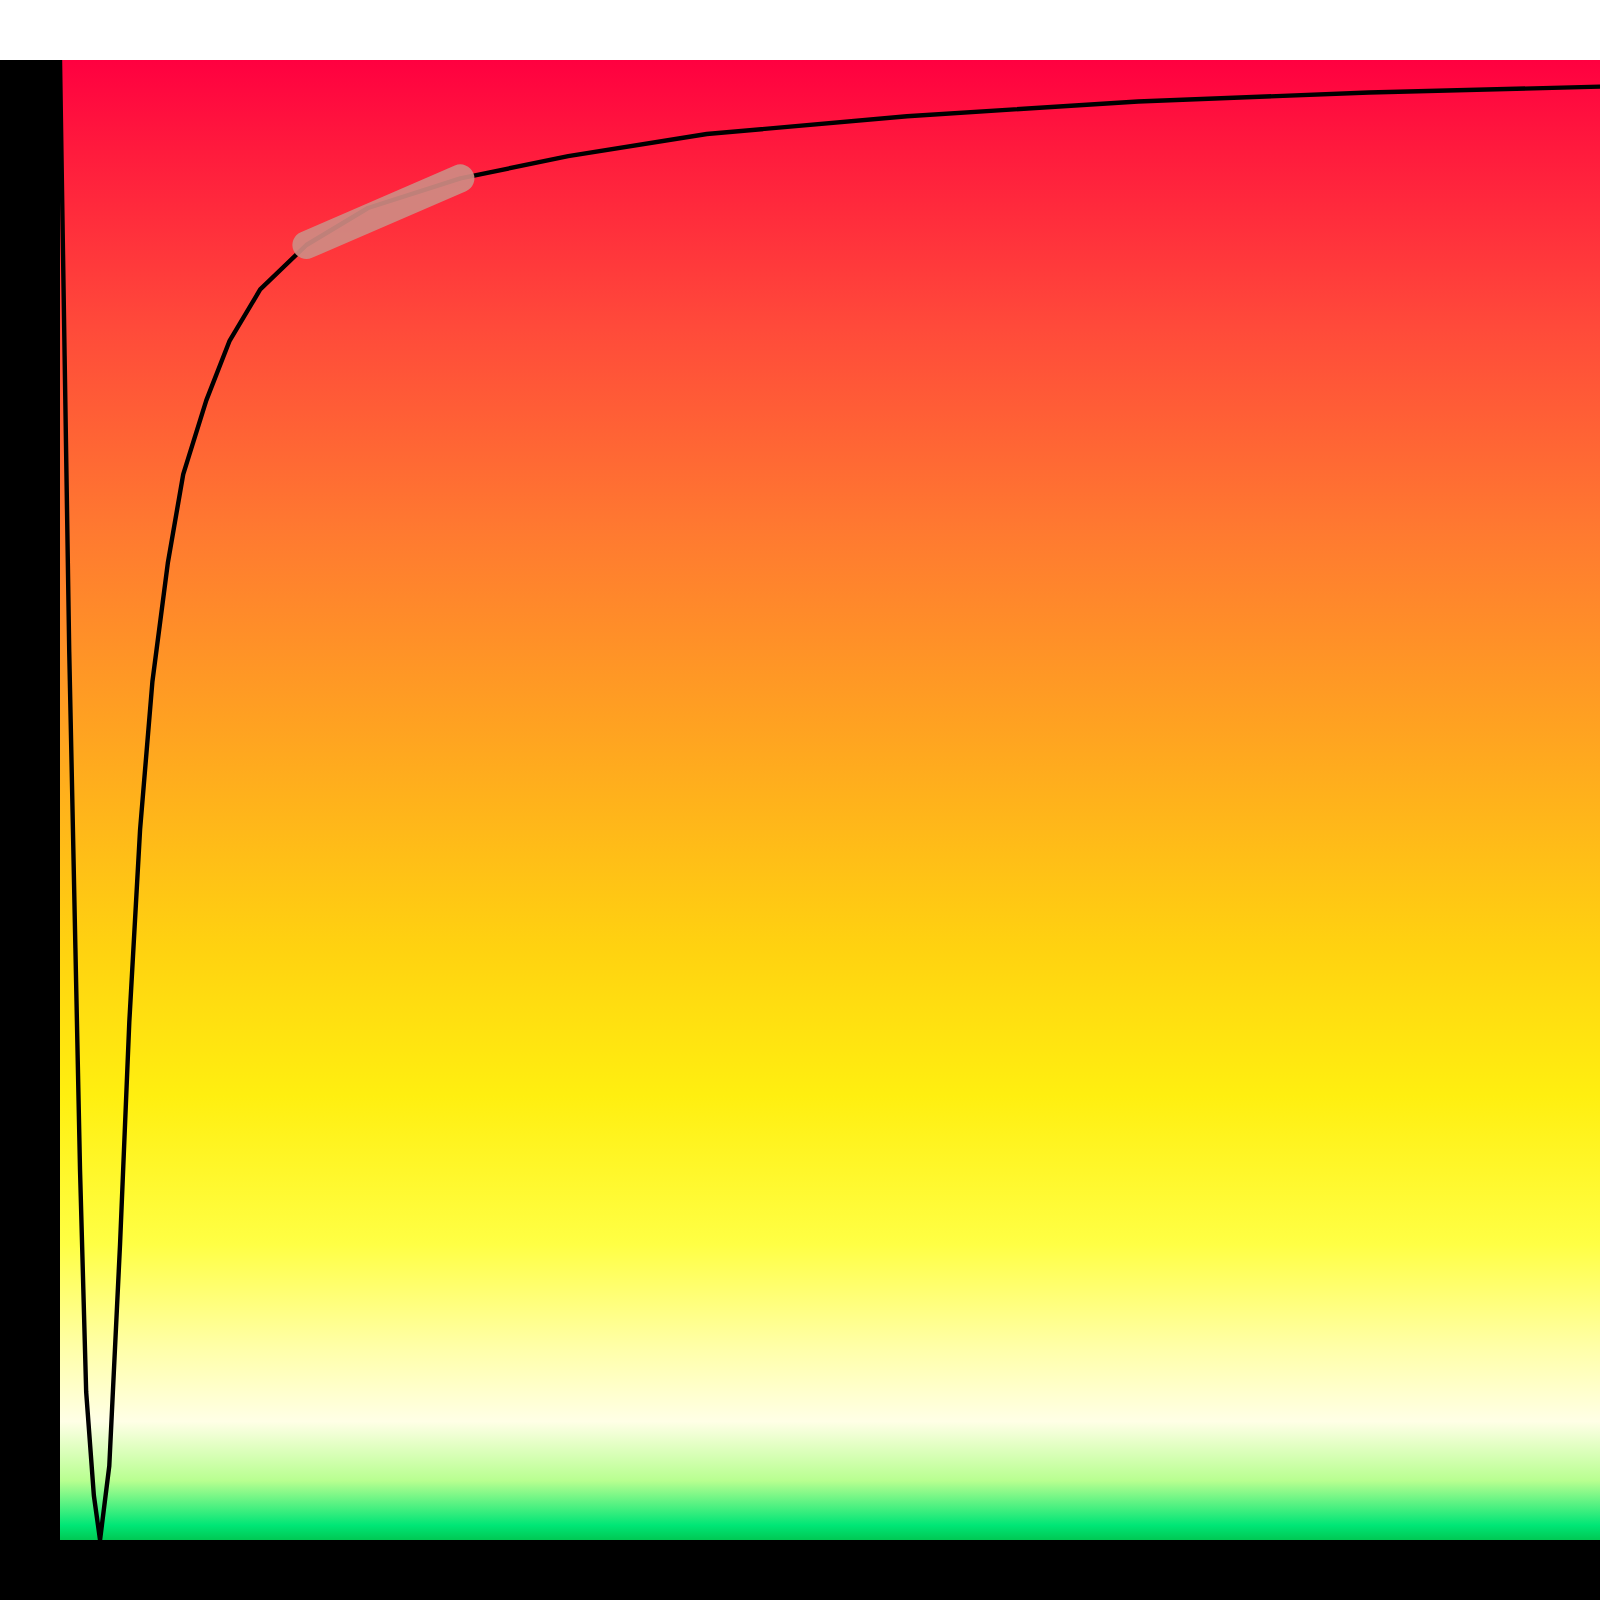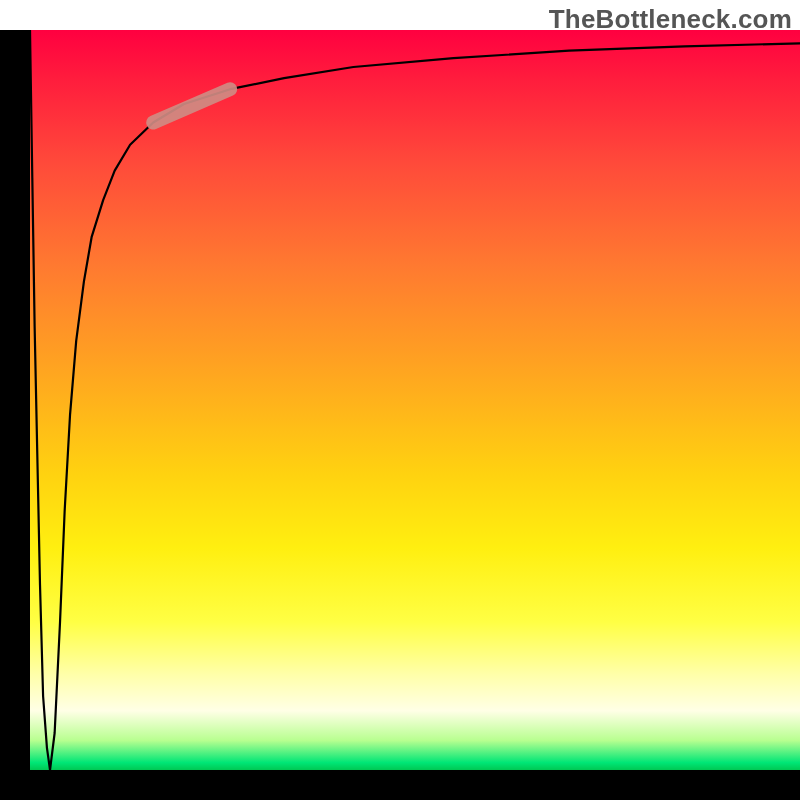--- a/index.html
+++ b/index.html
@@ -95,21 +95,20 @@
     stroke-width: 14;
     stroke-linecap: round;
     opacity: 0.92;
   }
 </style>
 </head>
 <body>
 
 <div class="chart-container">
 
-  <div class="watermark">TheBottleneck.com</div>
 
   <div class="axis-left"></div>
   <div class="axis-bottom"></div>
 
   <div class="plot-area">
     <div class="gradient-fill"></div>
   </div>
 
   <svg class="curve-layer" viewBox="0 0 770 740" preserveAspectRatio="none">
     <path id="curve-path" class="curve" d="M0.00 0.00 L2.31 148.00 L4.62 296.00 L7.70 444.00 L10.01 555.00 L13.09 666.00 L16.94 717.80 L20.02 740.00 L24.64 703.00 L30.03 592.00 L34.65 481.00 L40.04 384.80 L46.20 310.80 L53.90 251.60 L61.60 207.20 L73.15 170.20 L84.70 140.60 L100.10 114.70 L123.20 92.50 L154.00 74.00 L200.20 59.20 L254.10 48.10 L323.40 37.00 L423.50 28.12 L539.00 20.72 L654.50 16.28 L770.00 13.32"></path>

